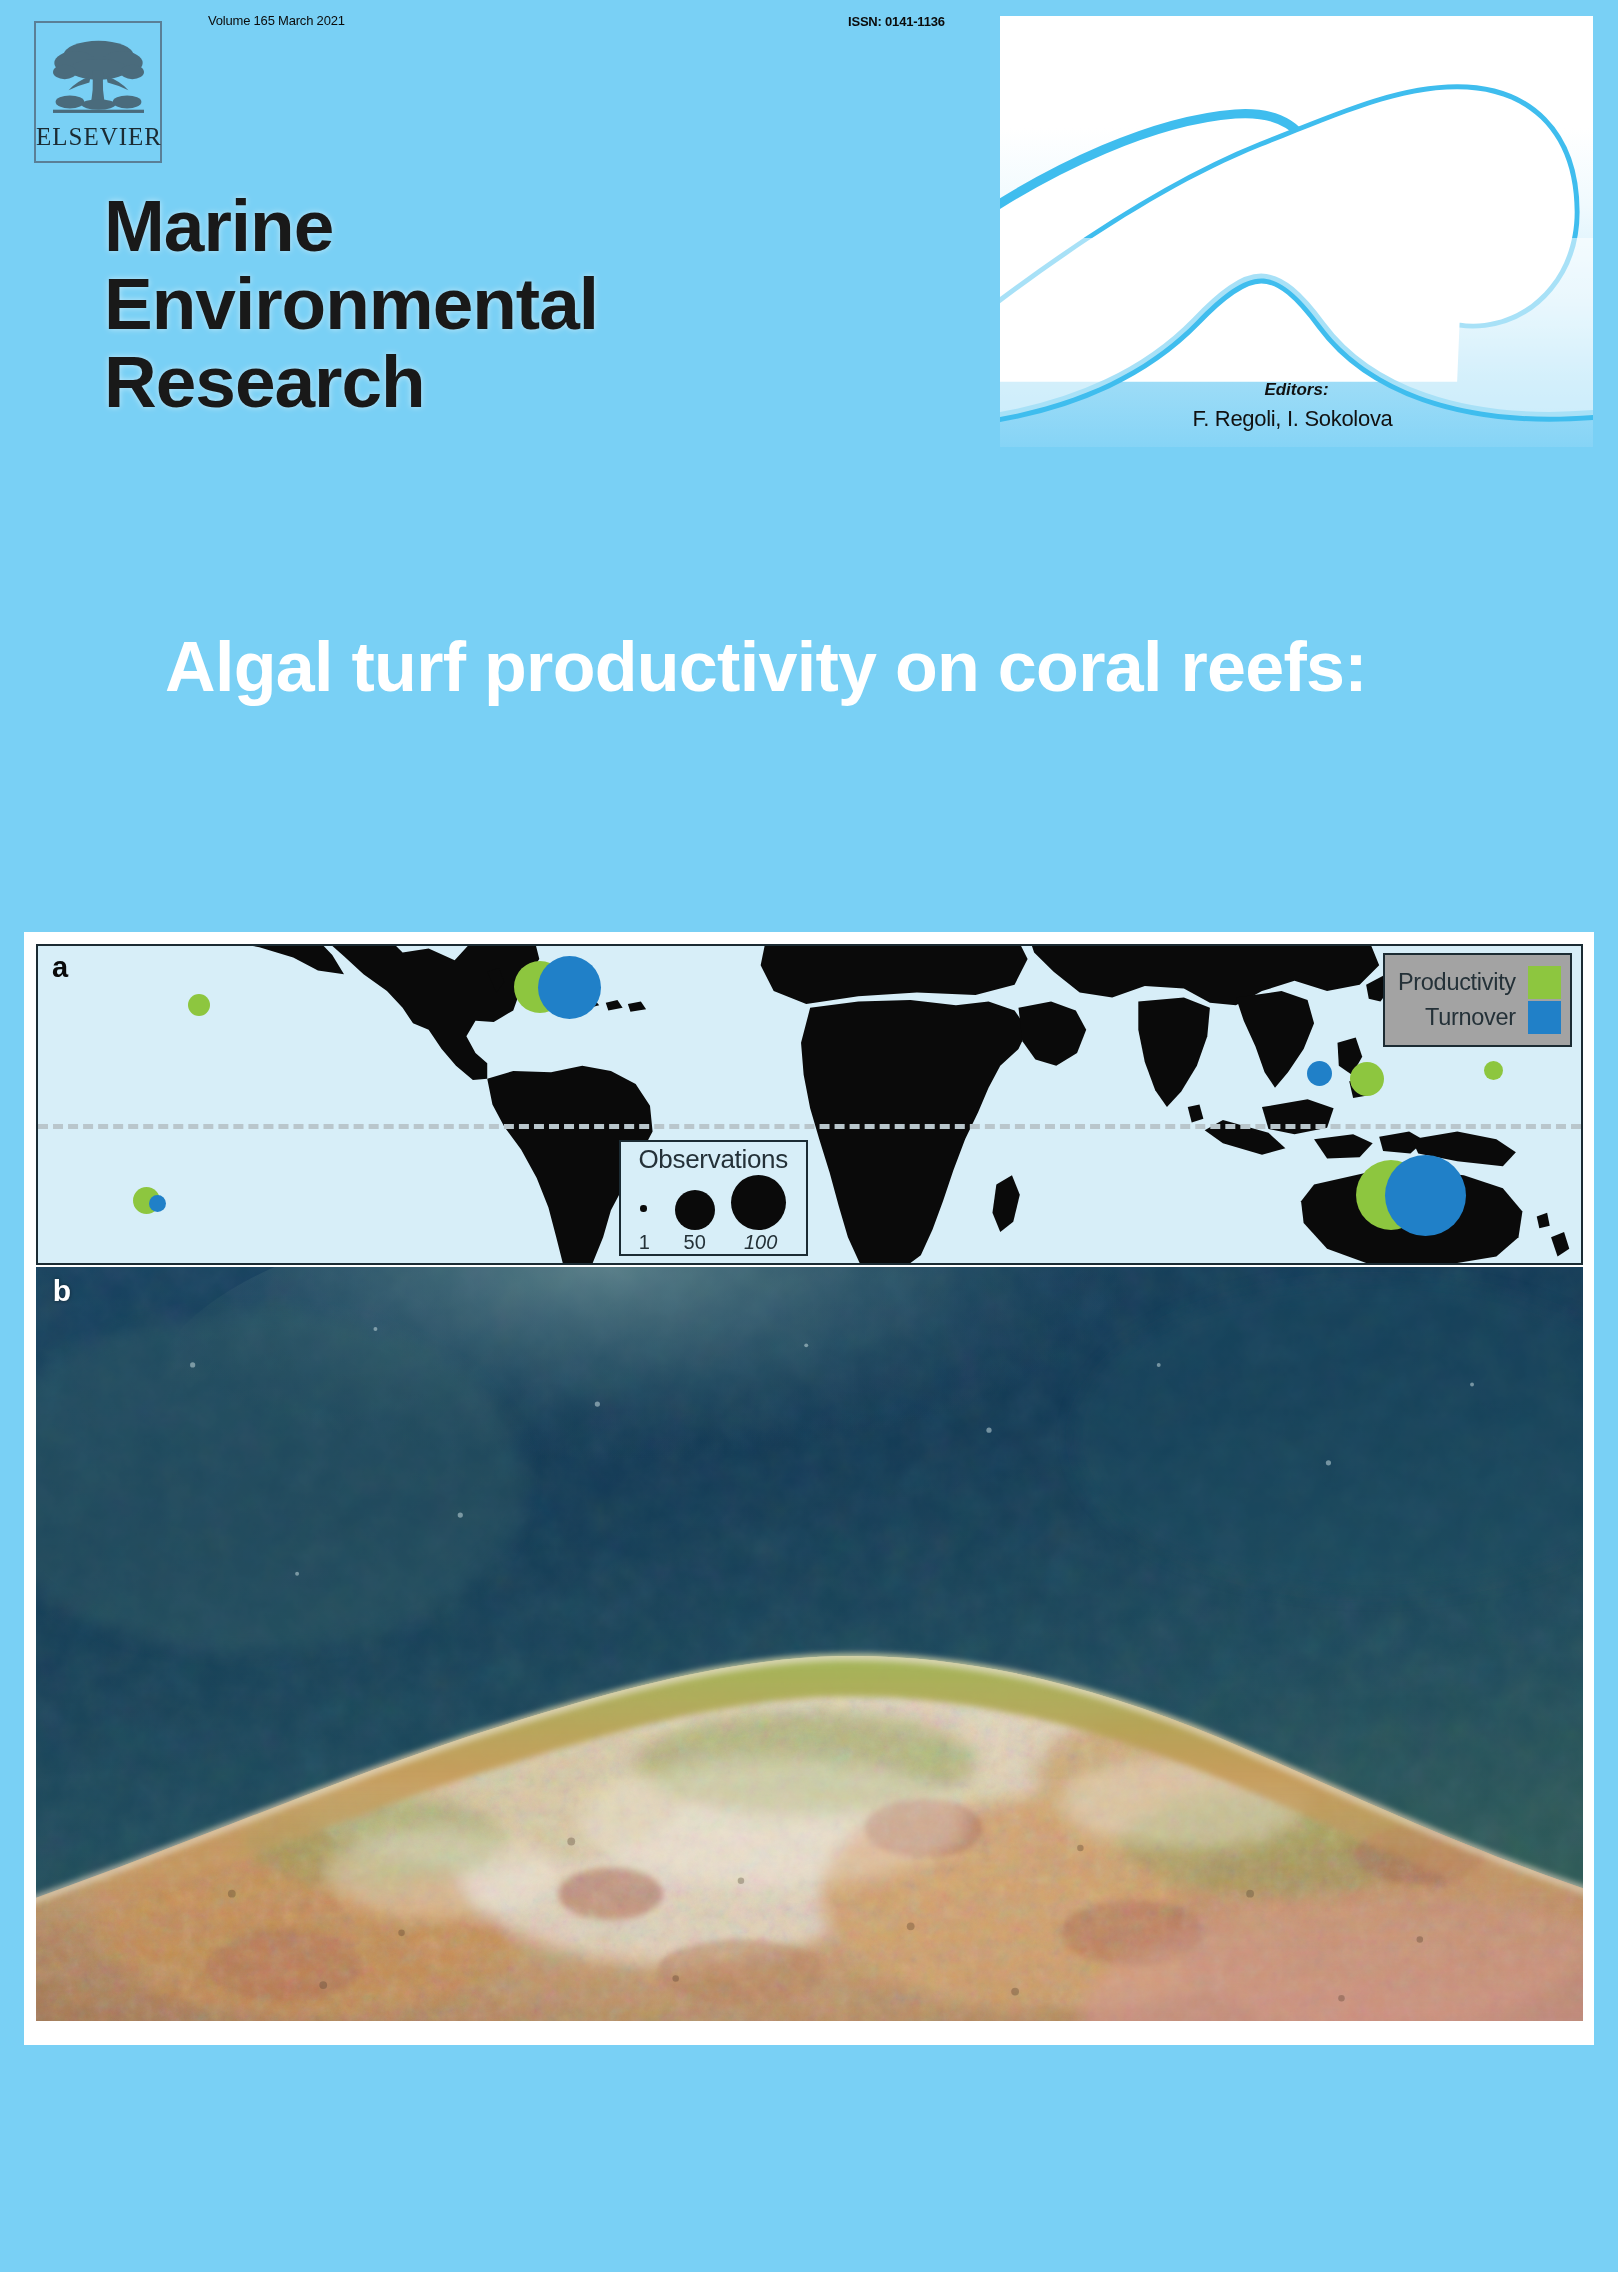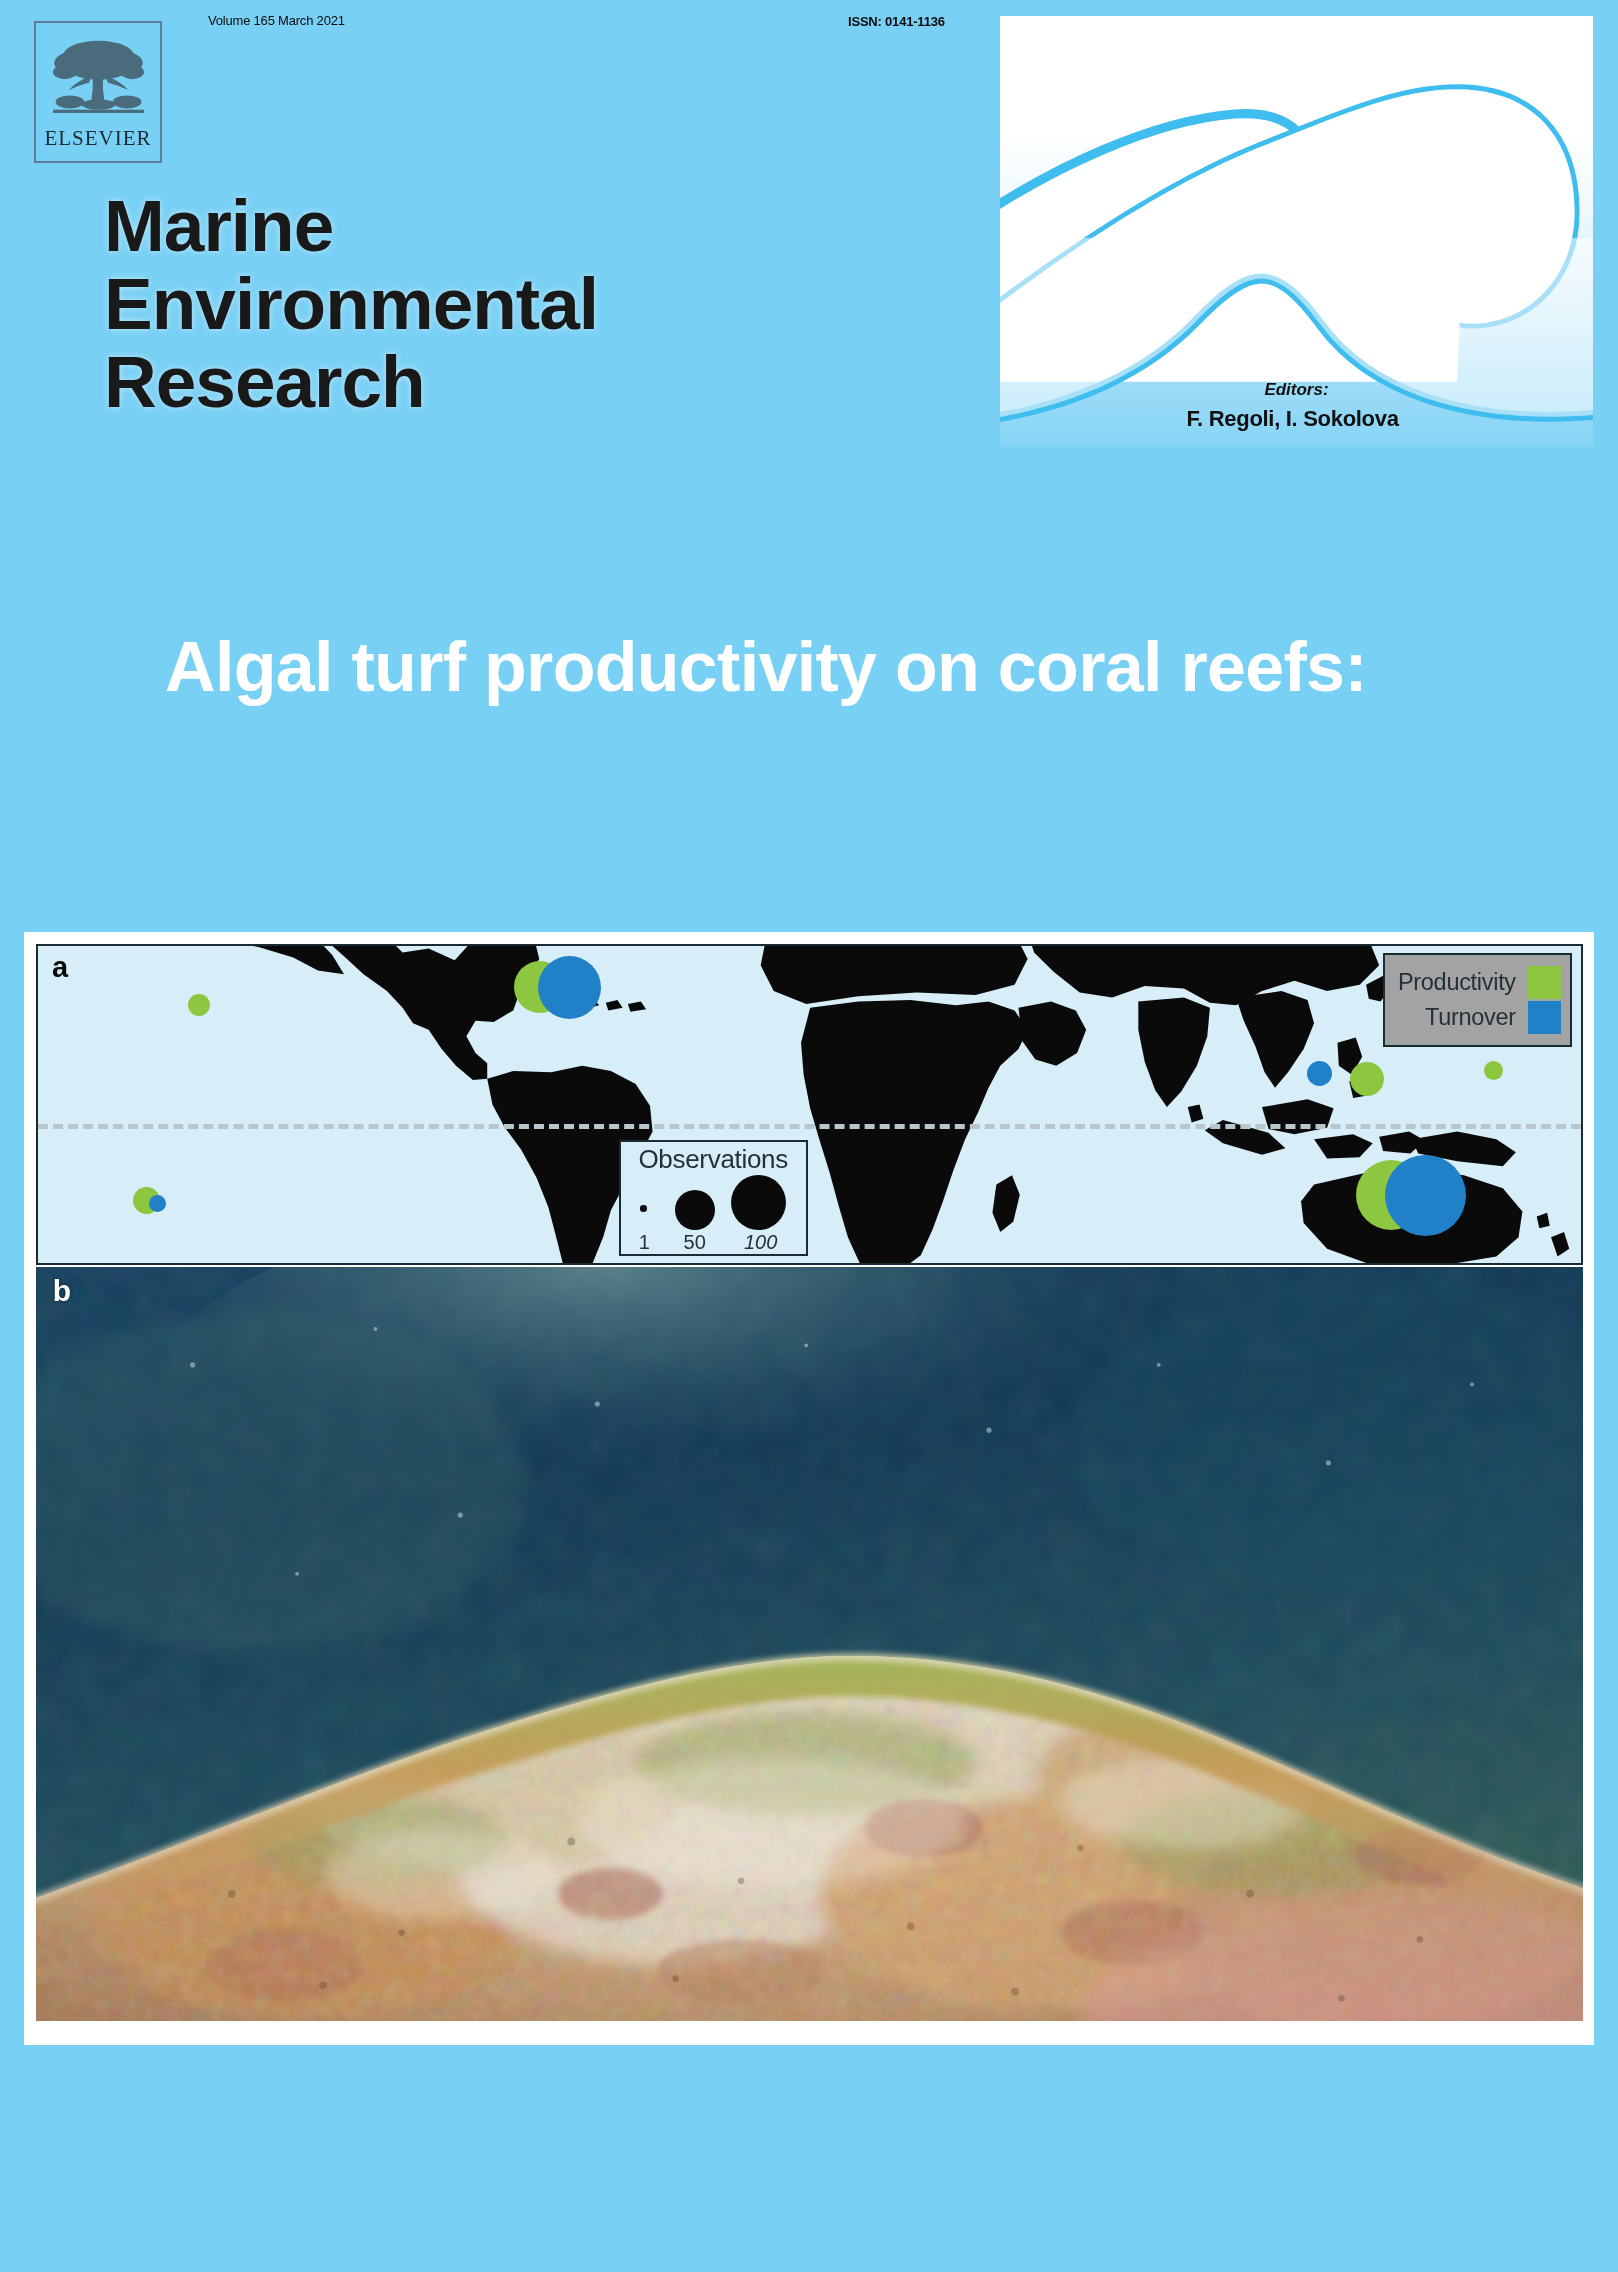--- a/index.html
+++ b/index.html
@@ -40,21 +40,21 @@
     top: 10.4px;
     width: 107px;
     height: 91px;
   }
   .elsevier-word {
     position: absolute;
     left: 0; right: 0;
     bottom: 10.4px;
     text-align: center;
     font-family: "Liberation Serif", serif;
-    font-size: 21px;
+    font-size: 25px;
     letter-spacing: 1px;
     color: #1b2b33;
     font-weight: 400;
   }
 
   .volume-line {
     position: absolute;
     left: 208px;
     top: 13px;
     font-size: 13px;
@@ -112,21 +112,21 @@
     color: #111;
     font-weight: 600;
   }
   .editors-names {
     position: absolute;
     left: 0; right: 8px;
     bottom: 14.4px;
     text-align: center;
     font-size: 22px;
     color: #111;
-    font-weight: 700;
+    font-weight: 400;
     letter-spacing: -0.3px;
   }
 
   
   .cover-title {
     position: absolute;
     left: 0;
     top: 627px;
     width: 1532px;
     text-align: center;

